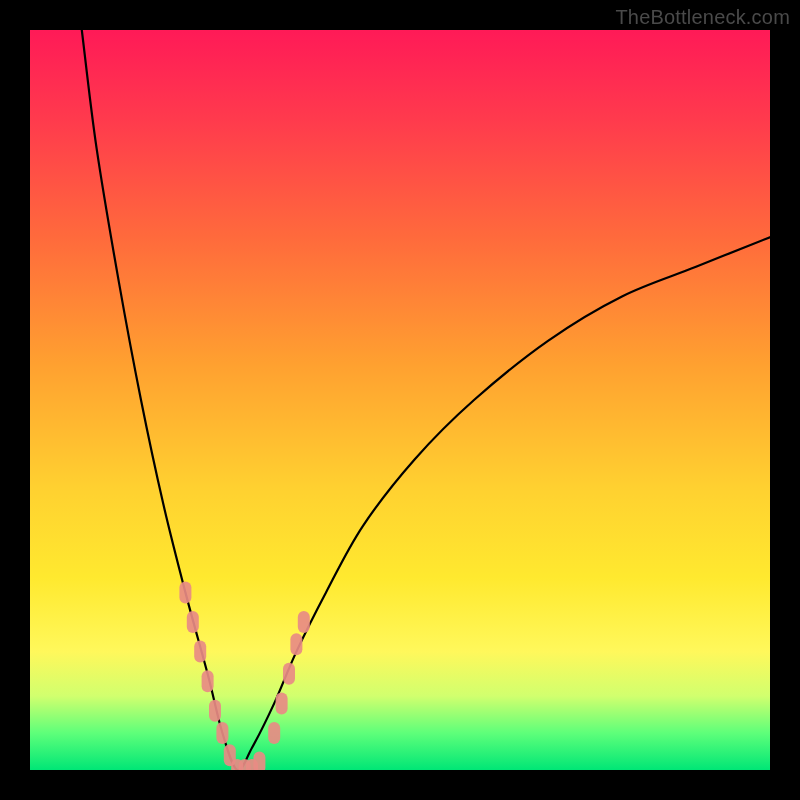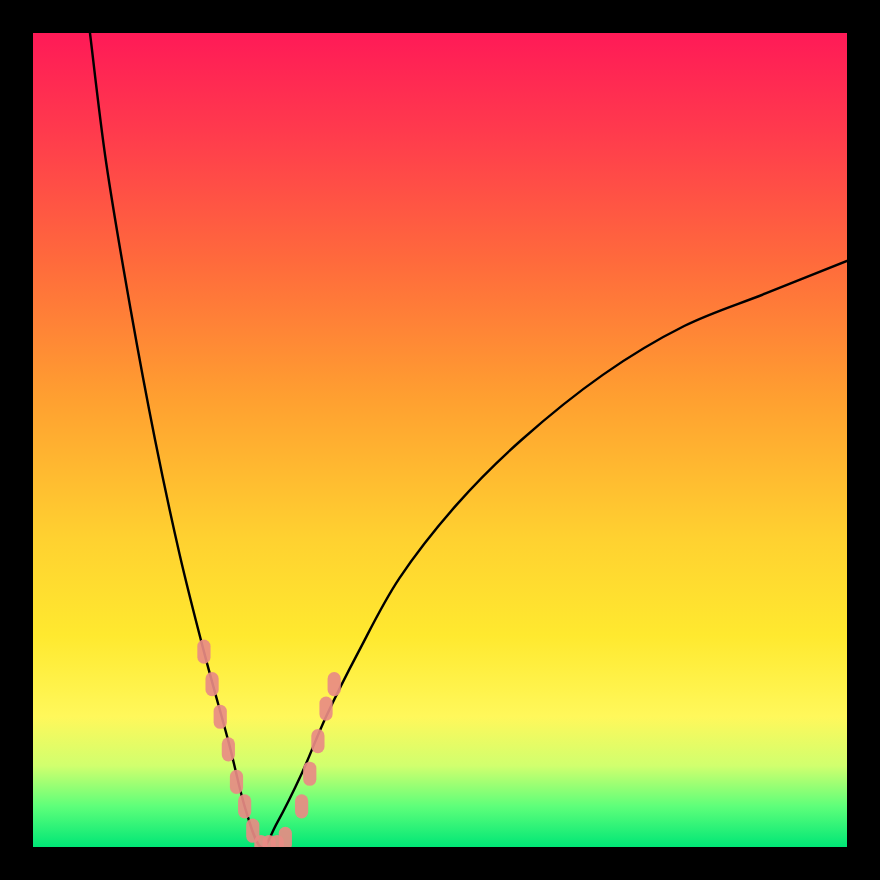--- a/index.html
+++ b/index.html
@@ -54,20 +54,21 @@
   }
   svg.curve {
     position: absolute;
     inset: 0;
   }
 </style>
 </head>
 <body>
 
 <div class="frame">
+  <div class="watermark">TheBottleneck.com</div>
   <div class="plot-area">
     <div class="gradient-bg"></div>
     <svg class="curve" viewBox="0 0 740 740" preserveAspectRatio="none">
       <path id="curve-path" fill="none" stroke="#000000" stroke-width="2.2" stroke-linecap="round" d="M 51.8 0.0 C 54.3 19.7, 60.4 76.5, 66.6 118.4 C 72.8 160.3, 81.4 209.7, 88.8 251.6 C 96.2 293.5, 103.6 333.0, 111.0 370.0 C 118.4 407.0, 125.8 441.5, 133.2 473.6 C 140.6 505.7, 148.0 534.0, 155.4 562.4 C 162.8 590.8, 171.4 620.4, 177.6 643.8 C 183.8 667.2, 187.5 687.0, 192.4 703.0 C 197.3 719.0, 202.3 737.5, 207.2 740.0 C 212.1 742.5, 215.8 728.9, 222.0 717.8 C 228.2 706.7, 236.8 689.4, 244.2 673.4 C 251.6 657.4, 257.8 640.1, 266.4 621.6 C 275.0 603.1, 284.9 583.4, 296.0 562.4 C 307.1 541.4, 318.2 518.0, 333.0 495.8 C 347.8 473.6, 366.3 450.2, 384.8 429.2 C 403.3 408.2, 421.8 389.7, 444.0 370.0 C 466.2 350.3, 493.3 328.1, 518.0 310.8 C 542.7 293.5, 567.3 278.7, 592.0 266.4 C 616.7 254.1, 641.3 246.7, 666.0 236.8 C 690.7 226.9, 727.7 212.1, 740.0 207.2"></path>
       <g id="markers">
           <rect x="149.4" y="551.4" width="12" height="22" rx="6" ry="6" fill="#e88b84" fill-opacity="0.92"></rect>
           <rect x="156.8" y="581.0" width="12" height="22" rx="6" ry="6" fill="#e88b84" fill-opacity="0.92"></rect>
           <rect x="164.2" y="610.6" width="12" height="22" rx="6" ry="6" fill="#e88b84" fill-opacity="0.92"></rect>
           <rect x="171.6" y="640.2" width="12" height="22" rx="6" ry="6" fill="#e88b84" fill-opacity="0.92"></rect>
           <rect x="179.0" y="669.8" width="12" height="22" rx="6" ry="6" fill="#e88b84" fill-opacity="0.92"></rect>

